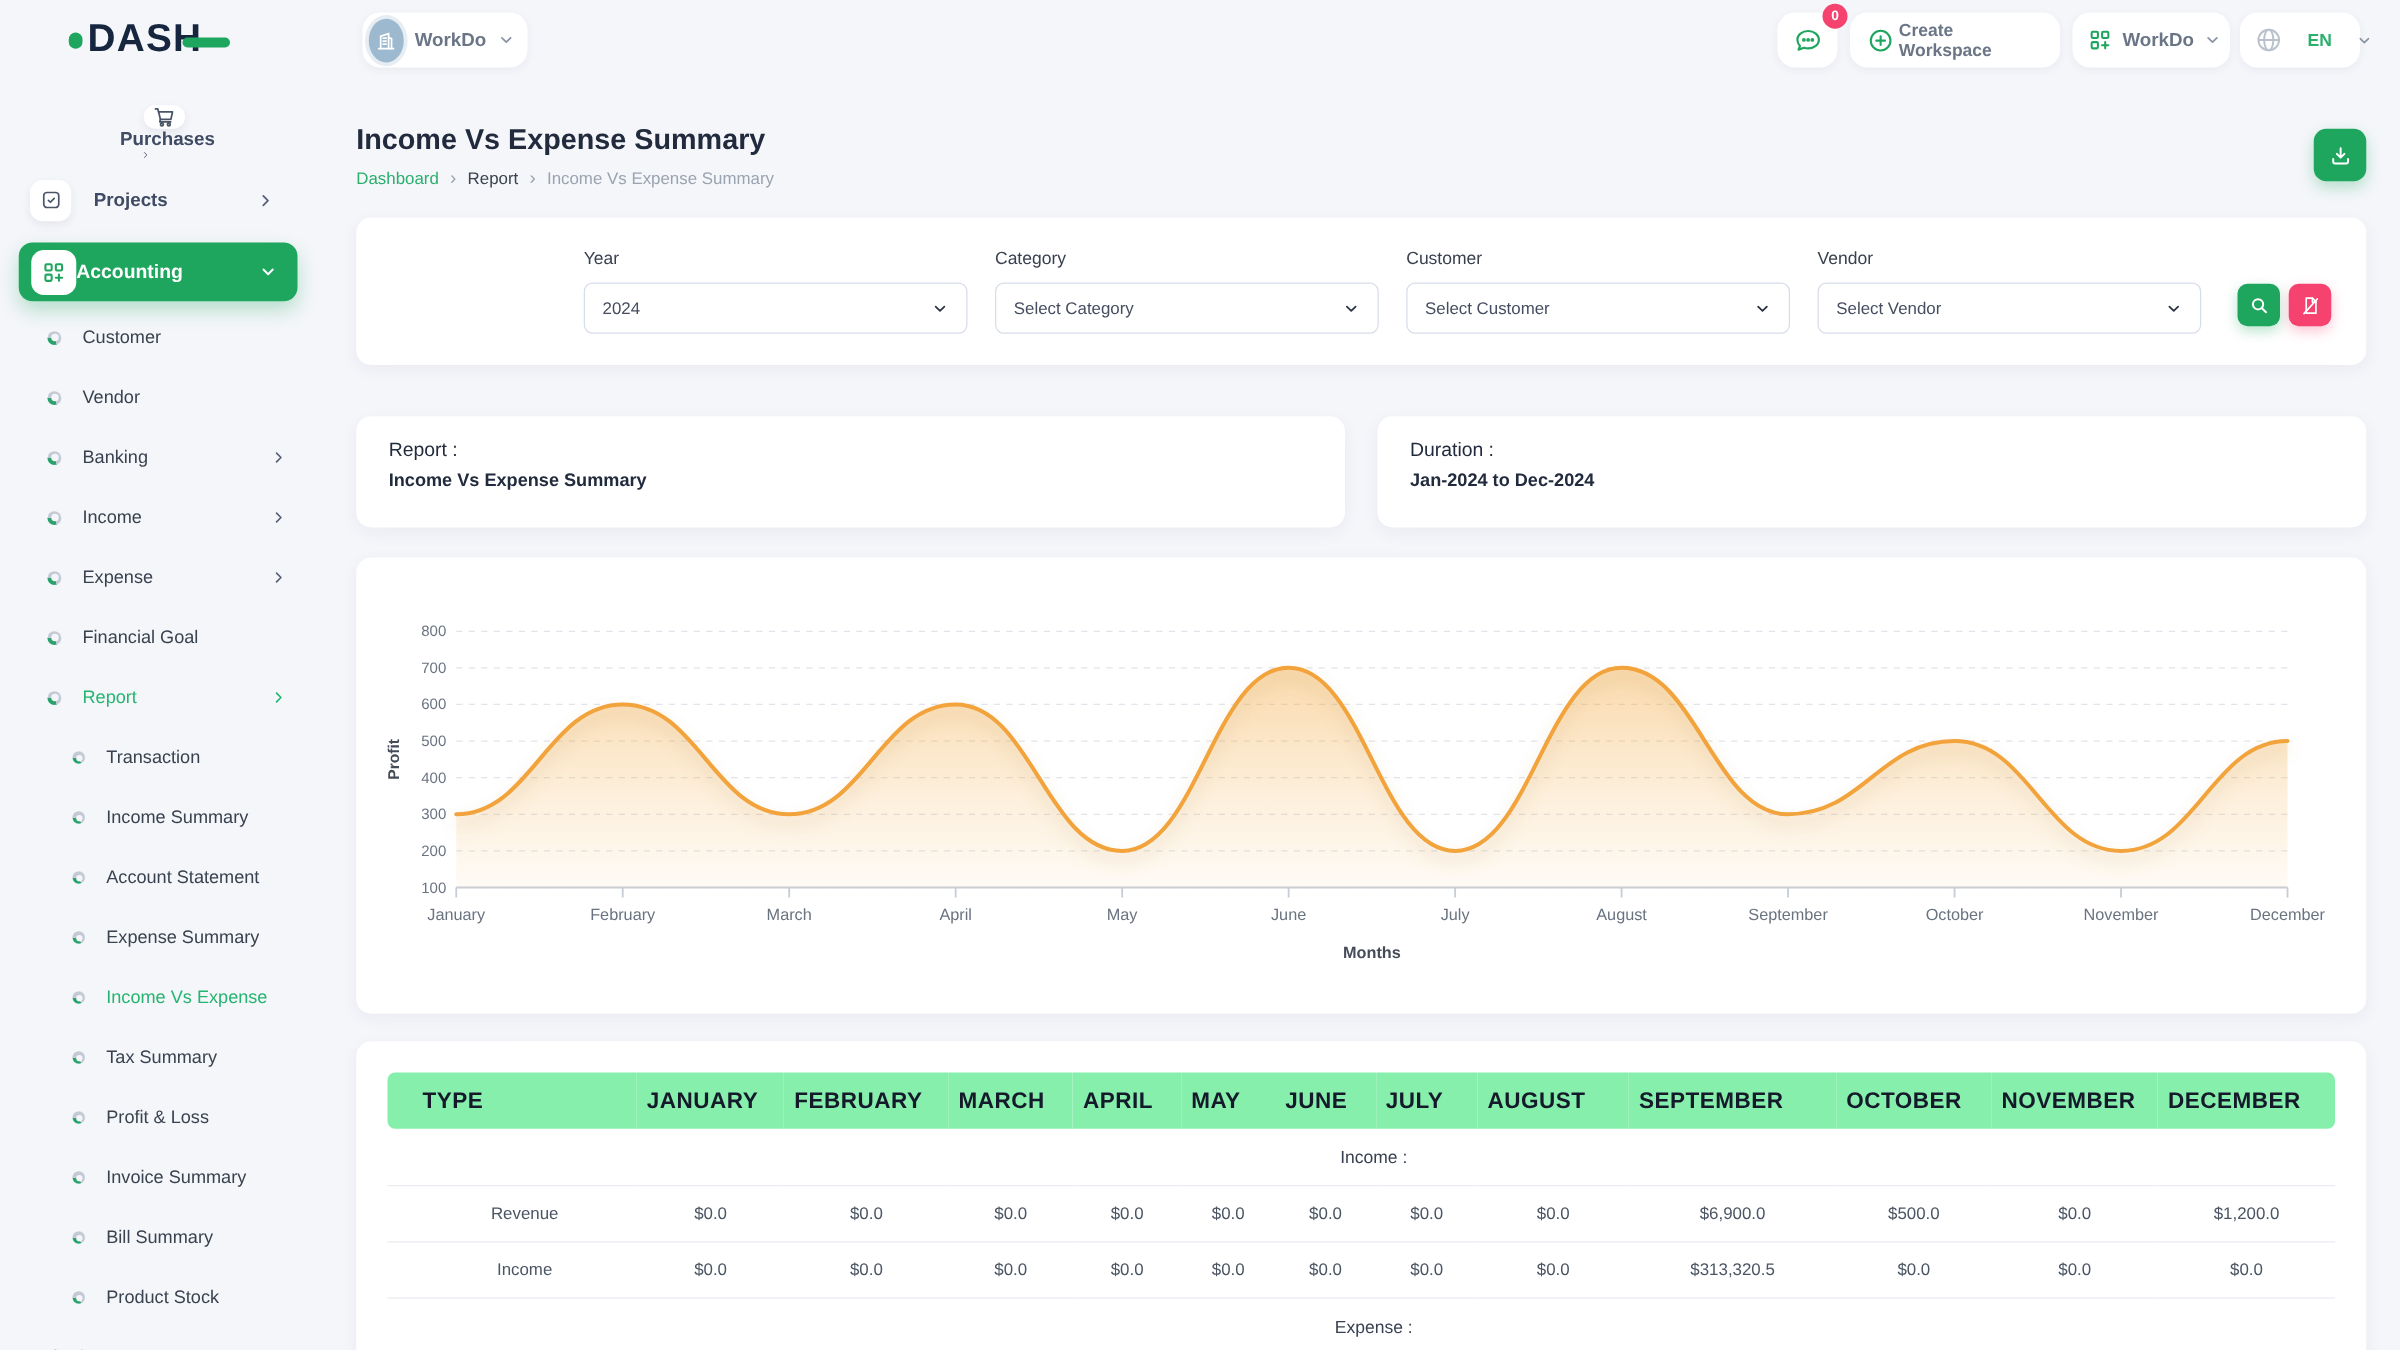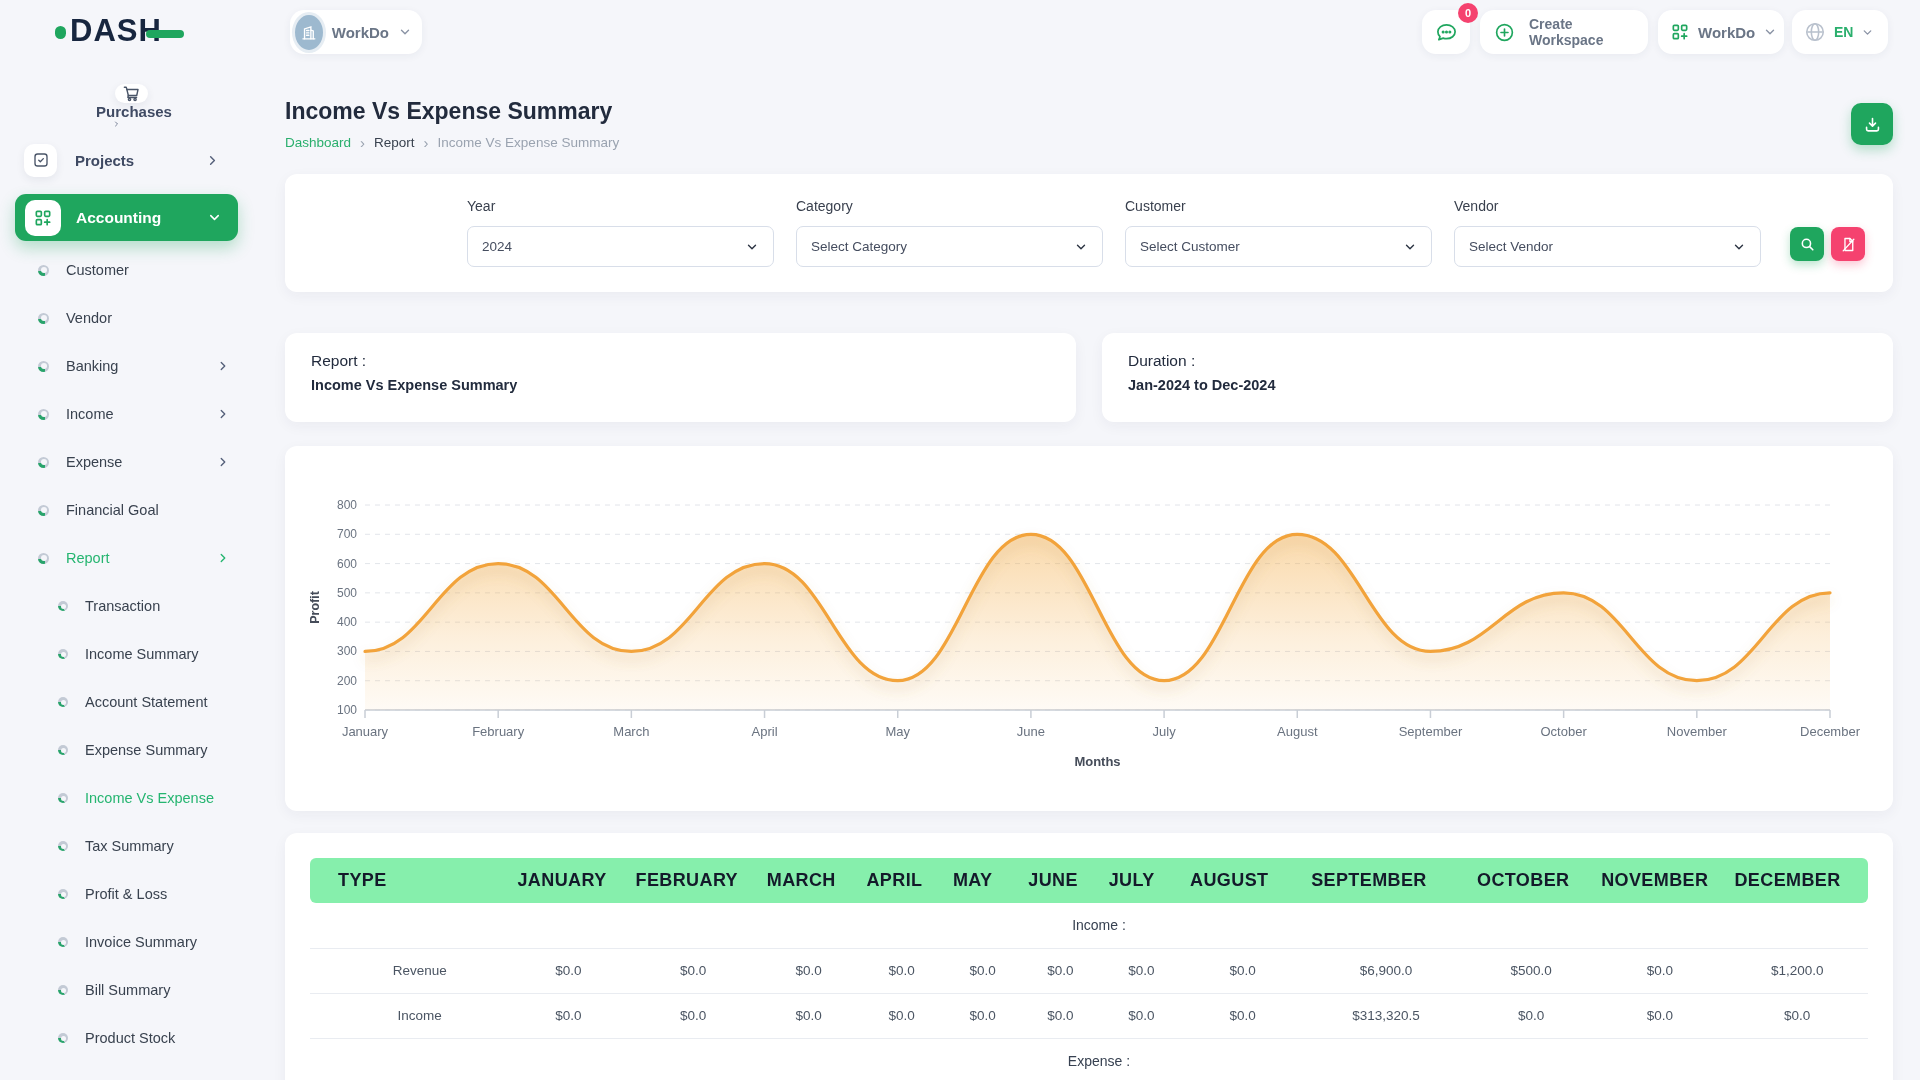--- a/index.html
+++ b/index.html
@@ -19,40 +19,40 @@
 
   .pill { position:absolute; top:10px; height:44px; background:#fff; border-radius:14px;
           box-shadow:0 2px 8px rgba(35,46,82,0.06); display:flex; align-items:center; cursor:pointer; }
   .pill-label { font-size:15px; color:#6a7586; font-weight:600; }
   .ws-pill { left:290px; width:132px; padding:0 10px 0 5px; gap:9px; }
   .avatar { width:35px; height:35px; border-radius:50%; background:#9db9cf; display:flex; align-items:center; justify-content:center;
             box-shadow:0 0 0 3px rgba(157,185,207,0.25); }
   .chat-pill { left:1422px; width:48px; justify-content:center; }
   .badge { position:absolute; top:-7px; right:-8px; min-width:20px; height:20px; border-radius:10px; background:#f5426f;
            color:#fff; font-size:11px; font-weight:700; display:flex; align-items:center; justify-content:center; padding:0 6px; }
-  .create-pill { left:1480px; width:168px; padding:0 14px; gap:14px; }
+  .create-pill { left:1480px; width:168px; padding:0 14px; gap:4px; }
   .create-pill .pill-label { font-size:14px; }
   .workdo-pill { left:1658px; width:126px; padding:0 12px; gap:8px; }
-  .lang-pill { left:1792px; width:96px; padding:0 12px; gap:8px; }
+  .lang-pill { left:1792px; width:96px; padding:0 12px; gap:20px; }
   .lang-code { font-size:14px; font-weight:700; color:#2aaf6d; }
   .chev { flex:0 0 auto; }
 
   
   .sidebar { position:absolute; top:62px; left:0; width:250px; bottom:0; }
   .side-top-item { display:flex; align-items:center; height:44px; margin:0 12px 10px 12px; cursor:pointer; }
   .side-top-item:first-child { margin-top:22px;flex-direction:column; }
   .iconbox { width:33px; height:33px; border-radius:10px; background:#fff; box-shadow:0 3px 8px rgba(35,46,82,0.08);
              display:flex; align-items:center; justify-content:center; margin-left:12px; }
   .side-top-label { font-size:15px; font-weight:700; color:#3f4a63; margin-left:18px; flex:1; }
   .side-chev { margin-right:18px; }
 
   .active-pill { margin:12px 12px 0 15px; width:223px; height:47px; border-radius:11px; background:#1fa65e;
                  box-shadow:0 7px 16px rgba(31,166,94,0.3); display:flex; align-items:center; cursor:pointer; }
   .active-pill .iconbox { box-shadow:none; width:36px; height:36px; margin-left:10px; }
-  .active-pill-label { color:#fff; font-size:15.5px; font-weight:700; margin-left:15px; flex:1; }
+  .active-pill-label { color:#fff; font-size:15.5px; font-weight:700; flex:1; }
   .active-pill .side-chev { margin-right:16px; }
 
   .menu { margin-top:5px; }
   .menu-item { display:flex; align-items:center; height:48px; cursor:pointer; }
   .bullet { width:11px; height:11px; border-radius:50%; position:relative; margin-left:38px; flex:0 0 auto;
             background:conic-gradient(from 160deg, #29a36b 0 30%, #c3cad5 30% 100%); }
   .bullet::after { content:""; position:absolute; inset:2.5px; border-radius:50%; background:#f5f6fa; }
   .menu-item.lvl2 .bullet { margin-left:58px; width:10px; height:10px; }
   .menu-label { font-size:14.5px; color:#39424f; margin-left:17px; flex:1; }
   .menu-item.active .menu-label { color:#25b570; }

